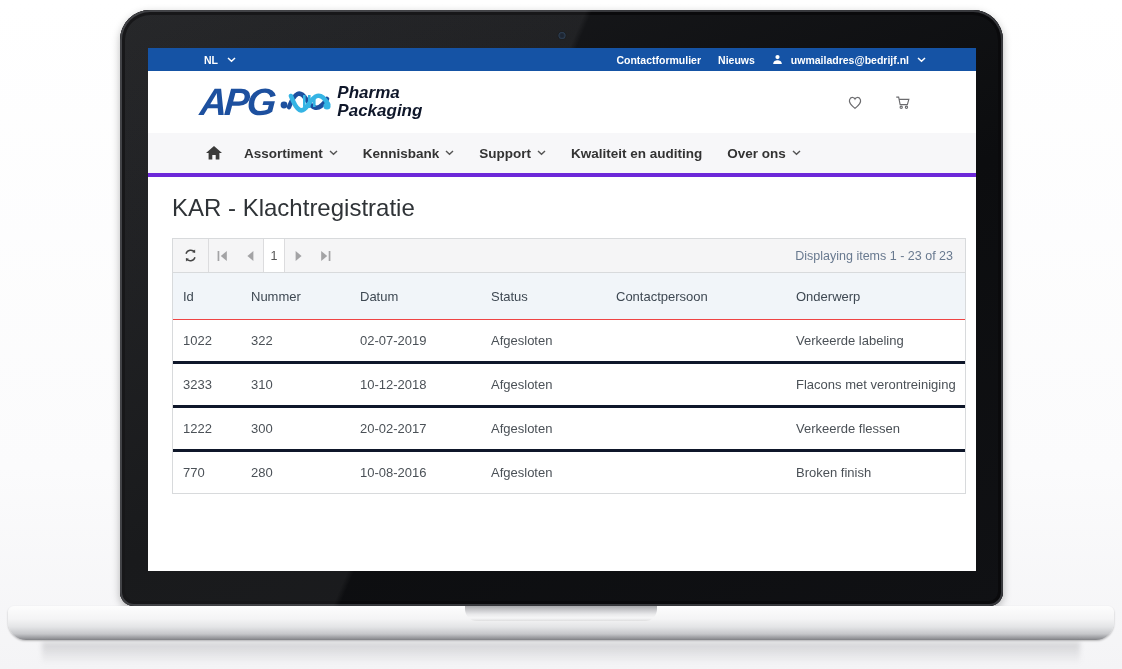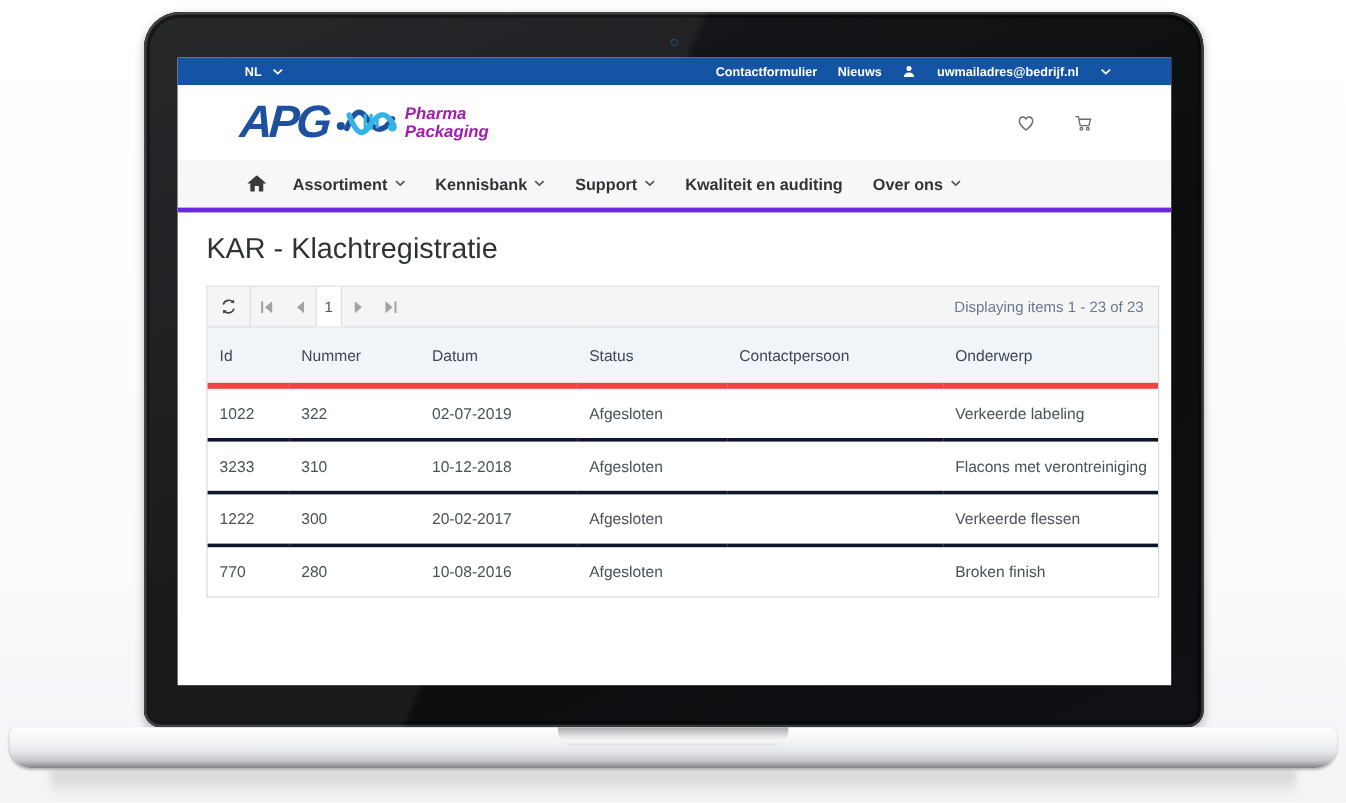--- a/index.html
+++ b/index.html
@@ -28,29 +28,29 @@
     background:linear-gradient(180deg,rgba(130,131,136,.30),rgba(250,250,250,0));
     filter:blur(2.5px);}
 
   
   .screen{position:absolute;left:28px;top:38px;width:828px;height:523px;background:#fff;overflow:hidden;}
 
   .topbar{height:23px;background:#1553a5;color:#fff;display:flex;align-items:center;
     font-size:10.5px;font-weight:bold;}
   .topbar .lang{margin-left:56px;display:flex;align-items:center;gap:9px;cursor:pointer;}
   .topbar-right{margin-left:auto;margin-right:50px;display:flex;align-items:center;gap:17px;}
-  .topbar-right .acct{display:flex;align-items:center;gap:18px;text-align:center;}
+  .topbar-right .acct{display:flex;align-items:center;gap:8px;text-align:center;}
   .chev{display:inline-block;}
 
   .header{position:relative;height:62px;background:#fff;}
   .logo{position:absolute;left:52px;top:50%;transform:translateY(-50%);
     display:flex;align-items:center;gap:6px;}
   .logo-acronym{font-size:38px;font-weight:800;font-style:italic;color:#1d509f;
     letter-spacing:-3px;line-height:1;transform:skewX(-4deg);}
-  .logo-sub{font-style:italic;font-weight:bold;color:#a21caf;font-size:14px;line-height:1.05;}
+  .logo-sub{font-style:italic;font-weight:bold;color:#0f172a;font-size:17px;line-height:1.05;}
   .search{position:absolute;left:255px;top:50%;transform:translateY(-50%);display:flex;}
   .search input{box-sizing:border-box;width:386px;height:37px;border:1px solid #cfcfcf;
     border-right:none;padding:0 12px;font-size:13px;color:#333;outline:none;
     font-family:inherit;}
   .search input::placeholder{color:#9a9a9a;}
   .search-btn{width:35px;height:37px;background:#1a5dad;border:none;display:flex;
     align-items:center;justify-content:center;cursor:pointer;}
   .hdr-icon{position:absolute;top:50%;transform:translateY(-50%);width:30px;height:30px;
     display:flex;align-items:center;justify-content:center;cursor:pointer;background:none;border:none;}
   .hdr-icon.heart{left:692px;}
@@ -71,21 +71,21 @@
     border-right:1px solid #dcdcde;cursor:pointer;background:none;border-top:none;border-left:none;border-bottom:none;}
   .pg-btn{width:27px;height:33px;display:flex;align-items:center;justify-content:center;
     cursor:pointer;background:none;border:none;}
   .pg-page{width:22px;height:33px;background:#fff;border-left:1px solid #dcdcde;
     border-right:1px solid #dcdcde;display:flex;align-items:center;justify-content:center;
     font-size:12.5px;color:#555;box-sizing:border-box;}
   .pg-status{margin-left:auto;margin-right:12px;font-size:12.5px;color:#68798f;}
 
   table.tbl{width:100%;border-collapse:collapse;table-layout:fixed;font-size:13px;}
   .tbl th{background:#f1f5f9;height:46px;text-align:left;padding:0 0 0 10px;
-    font-weight:400;color:#3e4852;border-bottom:5px solid #ef4444;cursor:pointer;}
+    font-weight:400;color:#3e4852;border-bottom:1px solid #ef4444;cursor:pointer;}
   .tbl td{height:41px;padding:0 0 0 10px;color:#4b5157;border-bottom:3px solid #0f172a;
     background:#fff;overflow:hidden;white-space:nowrap;}
   .tbl tr:last-child td{border-bottom:none;}
   .c-id{width:68px;}.c-nummer{width:109px;}.c-datum{width:131px;}
   .c-status{width:125px;}.c-contact{width:180px;}
 </style>
 </head>
 <body>
 
 <div class="stage">

